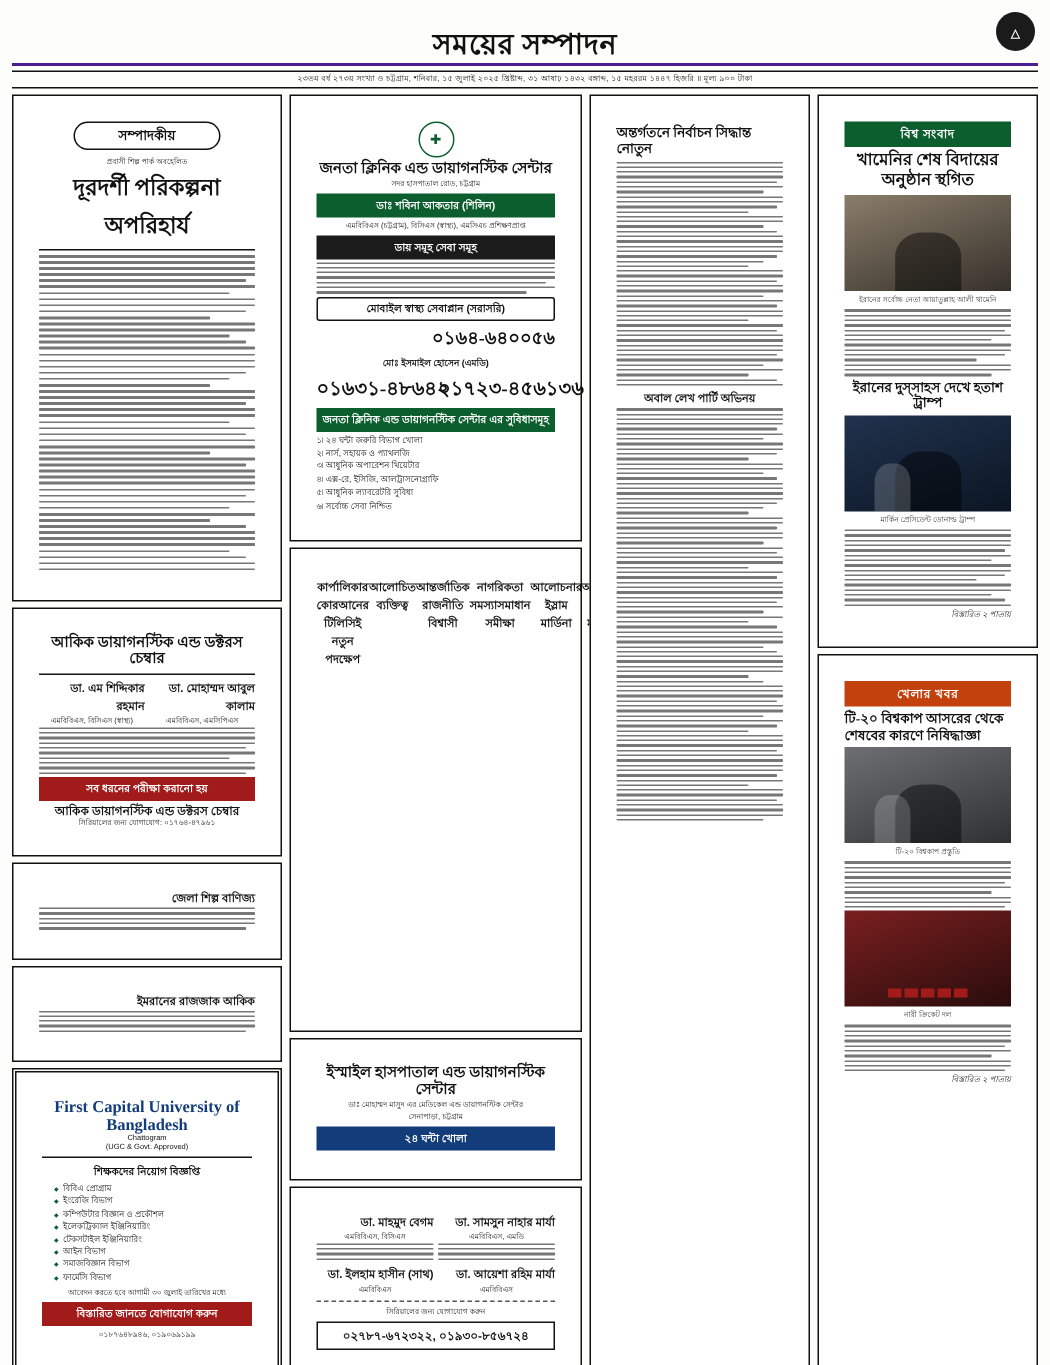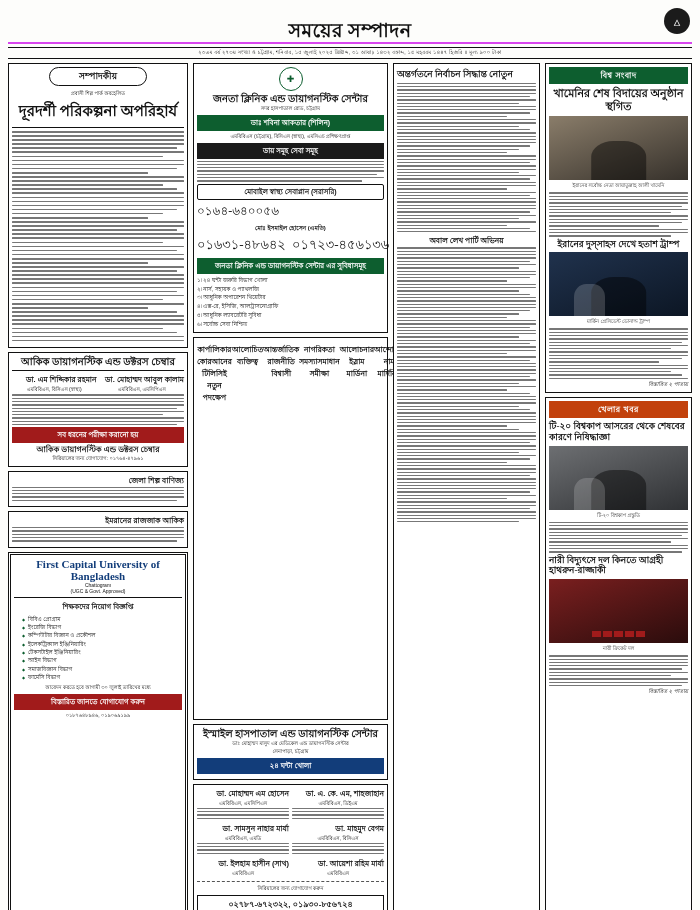--- a/index.html
+++ b/index.html
@@ -12,21 +12,21 @@
   }
   .page{
     position:relative;
     width:700px;height:910px;
     box-sizing:border-box;
     padding:6px 8px 8px 8px;
     background:#fdfdfb;
   }
   
   .masthead{
-    border-bottom:2px solid #d946ef;
+    border-bottom:2px solid #4c1d95;
     padding-bottom:2px;
     margin-bottom:3px;
     display:flex;
     align-items:flex-end;
     justify-content:center;
     position:relative;
     height:34px;
   }
   .masthead .title{
     font-family:"Liberation Serif", serif;
@@ -50,21 +50,21 @@
   }
   
   .cols{
     display:flex;gap:5px;
     height:855px;
   }
   .col{flex:1;display:flex;flex-direction:column;gap:4px;min-width:0;}
   .col.c1{flex:0 0 180px;}
   .box{
     border:1px solid #111;
-    padding:3px;
+    padding:17px;
     box-sizing:border-box;
     background:#fff;
   }
   .box.double{border:3px double #111;}
   .edi-tag{
     text-align:center;font-size:9px;font-weight:bold;
     border:1px solid #111;border-radius:10px;
     width:96px;margin:0 auto 4px auto;padding:1px 0;
   }
   .edi-sub{font-size:5px;text-align:center;margin-bottom:1px;}
@@ -146,21 +146,21 @@
   }
   .cap{font-size:5px;text-align:center;color:#333;margin-bottom:2px;}
   .more{font-size:5.5px;text-align:right;font-style:italic;}
   .uni-title{
     font-family:"Liberation Serif", serif;
     font-size:11px;font-weight:bold;text-align:center;color:#123d7a;
   }
   .bullets{font-size:5.6px;line-height:1.5;padding-left:8px;margin:2px 0;}
   .bullets div:before{content:"\25C6";font-size:4px;margin-right:3px;color:#0d5e2f;}
   .big-num{
-    font-size:12px;font-weight:normal;text-align:left;
+    font-size:12px;font-weight:bold;text-align:right;
     font-family:"Liberation Serif", serif;
   }
   .boxed-num{
     border:1px solid #111;font-size:8px;font-weight:bold;
     text-align:center;padding:2px 0;margin-top:2px;
   }
   .list6{font-size:5.6px;line-height:1.6;}
   .cntr{text-align:center;}
   .tiny{font-size:5px;}
   .flagrow{display:flex;gap:2px;justify-content:center;margin-top:2px;}
@@ -462,61 +462,39 @@
       <div class="box">
         <div class="ad-title">ইস্মাইল হাসপাতাল এন্ড ডায়াগনস্টিক সেন্টার</div>
         <div class="tiny cntr">ডাঃ মোহাম্মদ মাসুদ এর মেডিকেল এন্ড ডায়াগনস্টিক সেন্টার</div>
         <div class="tiny cntr">সেনাপাড়া, চট্টগ্রাম</div>
         <div class="banner blue">২৪ ঘন্টা খোলা</div>
       </div>
 
       <div class="box">
         <div class="two" style="margin-bottom:2px">
           <div>
-            <div class="ad-name">ডা. মোহাম্মদ এম হোসেন</div>
-            <div class="tiny cntr">এমবিবিএস, এমসিপিএস</div>
-            <div class="tx small" id="d1">
+            <div class="ad-name">ডা. মাহমুদ বেগম</div>
+            <div class="tiny cntr">এমবিবিএস, বিসিএস</div>
+            <div class="tx small" id="d3">
                 <i></i>
                 <i></i>
                 <i></i>
                 <i></i>
               </div>
           </div>
-          <div>
-            <div class="ad-name">ডা. এ. কে. এম, শাহজাহান</div>
-            <div class="tiny cntr">এমবিবিএস, ডিইএম</div>
-            <div class="tx small" id="d2">
-                <i></i>
-                <i></i>
-                <i></i>
-                <i></i>
-              </div>
-          </div>
-        </div>
-        <div class="two" style="margin-bottom:2px">
           <div>
             <div class="ad-name">ডা. সামসুন নাহার মার্যা</div>
             <div class="tiny cntr">এমবিবিএস, এমডি</div>
             <div class="tx small" id="d4">
                 <i></i>
                 <i></i>
                 <i></i>
                 <i></i>
               </div>
           </div>
-          <div>
-            <div class="ad-name">ডা. মাহমুদ বেগম</div>
-            <div class="tiny cntr">এমবিবিএস, বিসিএস</div>
-            <div class="tx small" id="d3">
-                <i></i>
-                <i></i>
-                <i></i>
-                <i></i>
-              </div>
-          </div>
         </div>
         <div class="two">
           <div>
             <div class="ad-name">ডা. ইলহাম হাসীন (সাথ)</div>
             <div class="tiny cntr">এমবিবিএস</div>
           </div>
           <div>
             <div class="ad-name">ডা. আয়েশা রহিম মার্যা</div>
             <div class="tiny cntr">এমবিবিএস</div>
           </div>
@@ -733,21 +711,20 @@
             <i></i>
             <i></i>
             <i></i>
             <i></i>
             <i></i>
             <i></i>
             <i></i>
             <i></i>
             <i></i>
           </div>
-        <div class="news-h sm">নারী বিদ্যুৎসে দল কিনতে আগ্রহী হাথরুন-রাজ্জাকী</div>
         <div class="photo p4">
           <div class="flagrow" style="position:absolute;bottom:6px;left:0;right:0">
             <span></span>
               <span></span>
               <span></span>
               <span></span>
               <span></span>
           </div>
         </div>
         <div class="cap">নারী ক্রিকেট দল</div>

